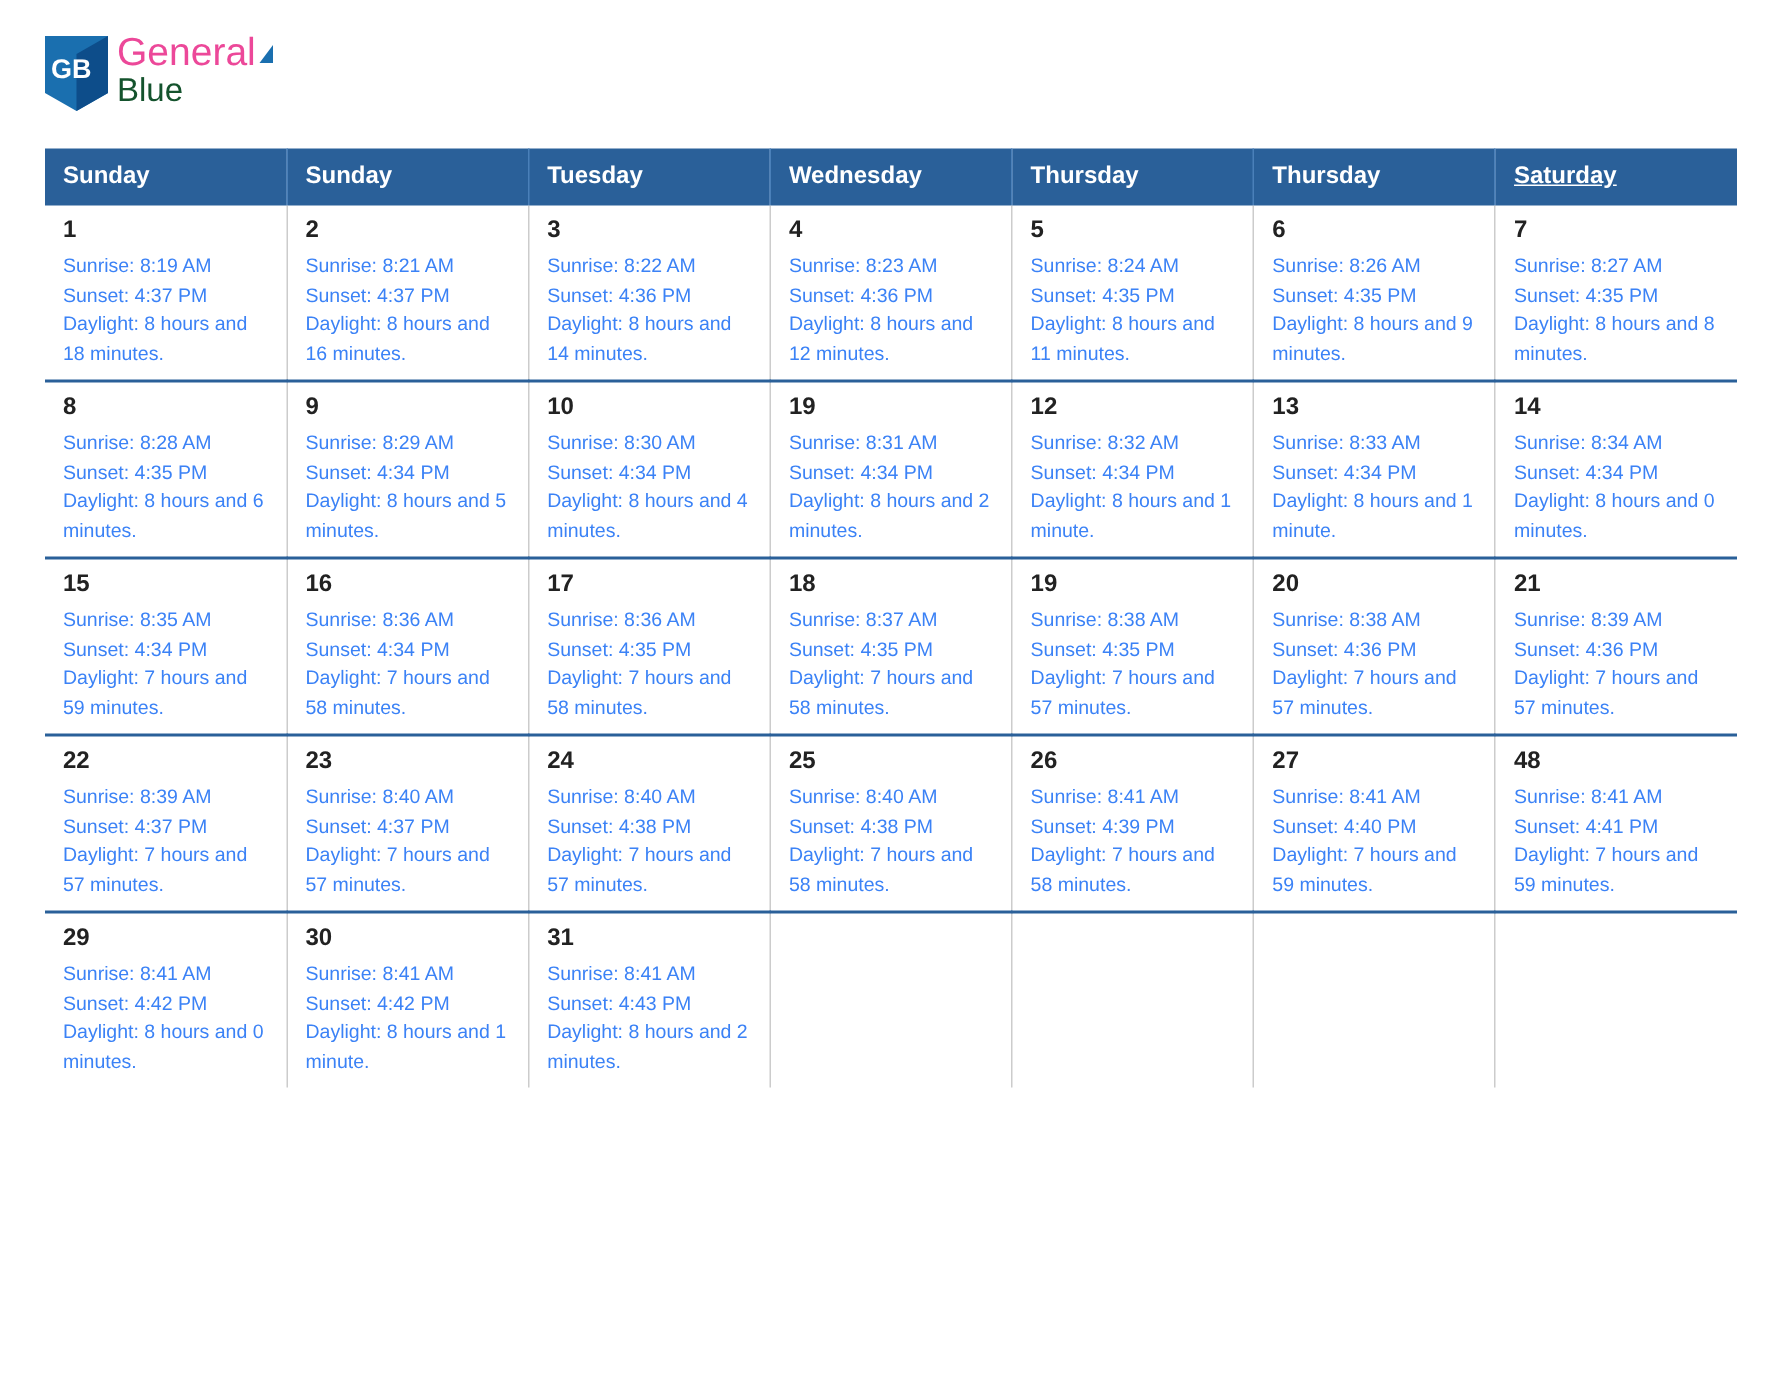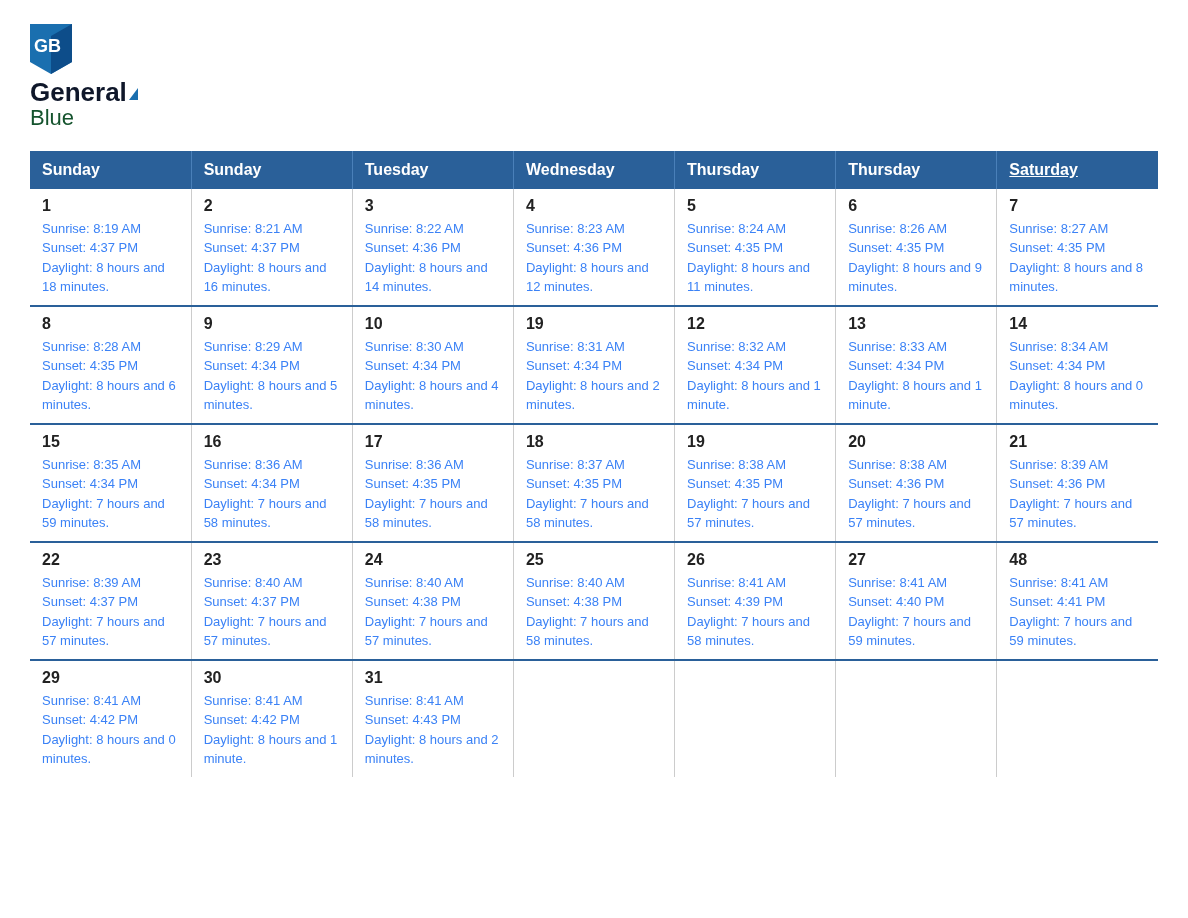--- a/index.html
+++ b/index.html
@@ -69,42 +69,42 @@
       margin-bottom: 4px;
     }
     .day-info {
       font-size: 13px;
       line-height: 1.5;
       color: #3b82f6;
     }
     tbody tr:last-child { border-bottom: none; }
     .logo-wrapper {
       display: flex;
-      flex-direction: column;
+      flex-direction: row;
       align-items: flex-start;
     }
     .logo-icon {
       margin-right: 6px;
       margin-top: 4px;
     }
   </style>
 </head>
 <body>
 
 <div class="header">
   <div class="logo-wrapper">
     <div class="logo-icon">
       <svg width="42" height="50" viewBox="0 0 42 50">
         <polygon points="0,0 42,0 42,38 21,50 0,38" fill="#1a6faf"></polygon>
         <polygon points="21,12 42,0 42,38 21,50" fill="#0d4d8a"></polygon>
         <text x="4" y="28" font-family="Arial" font-weight="bold" font-size="18" fill="white">GB</text>
       </svg>
     </div>
     <div class="logo">
-      <div style="font-size:26px; font-weight:bold; color:#0f172a; line-height:1.1;">
+      <div style="font-size:26px; font-weight:normal; color:#ec4899; line-height:1.1;">
         <span>General</span><span style="display:inline-block;width:0;height:0;border-left:9px solid transparent;border-bottom:12px solid #1a6faf;margin-left:2px;vertical-align:middle;"></span>
       </div>
       <div style="font-size:22px; font-weight:normal; color:#14532d; margin-top:-2px;">Blue</div>
     </div>
   </div>
   <div class="title-section">
     <div class="month-title"></div>
     <div class="location-subtitle"></div>
   </div>
 </div>

